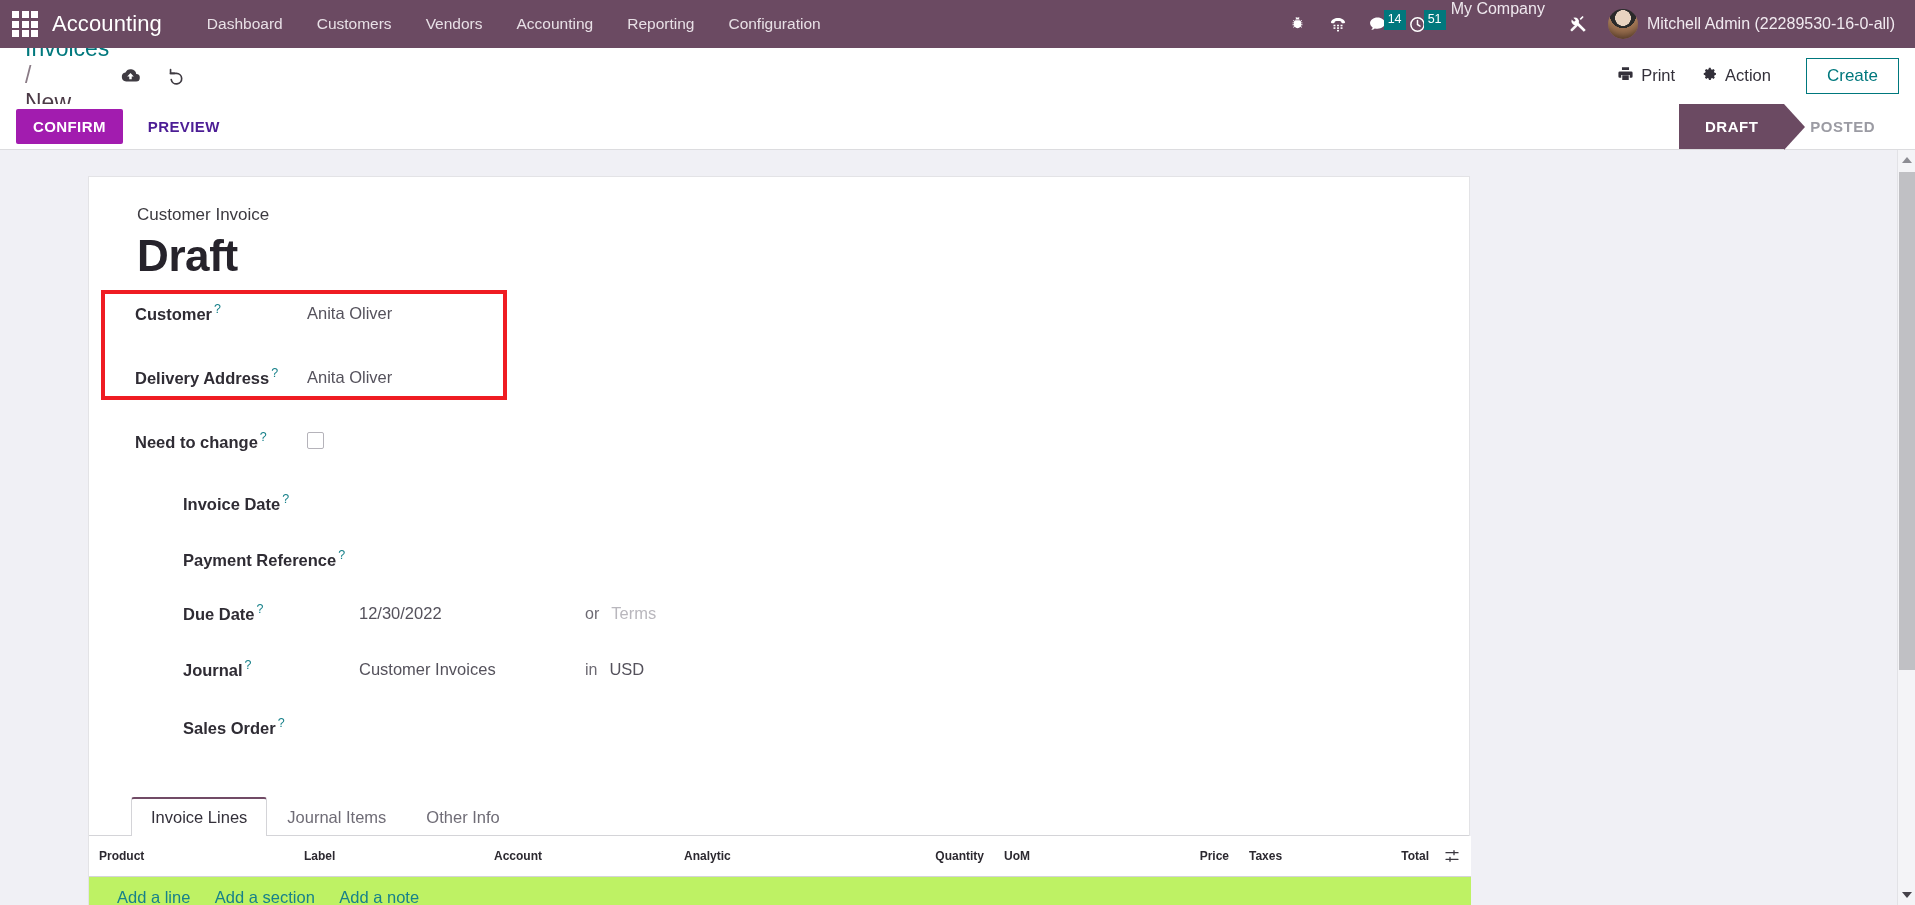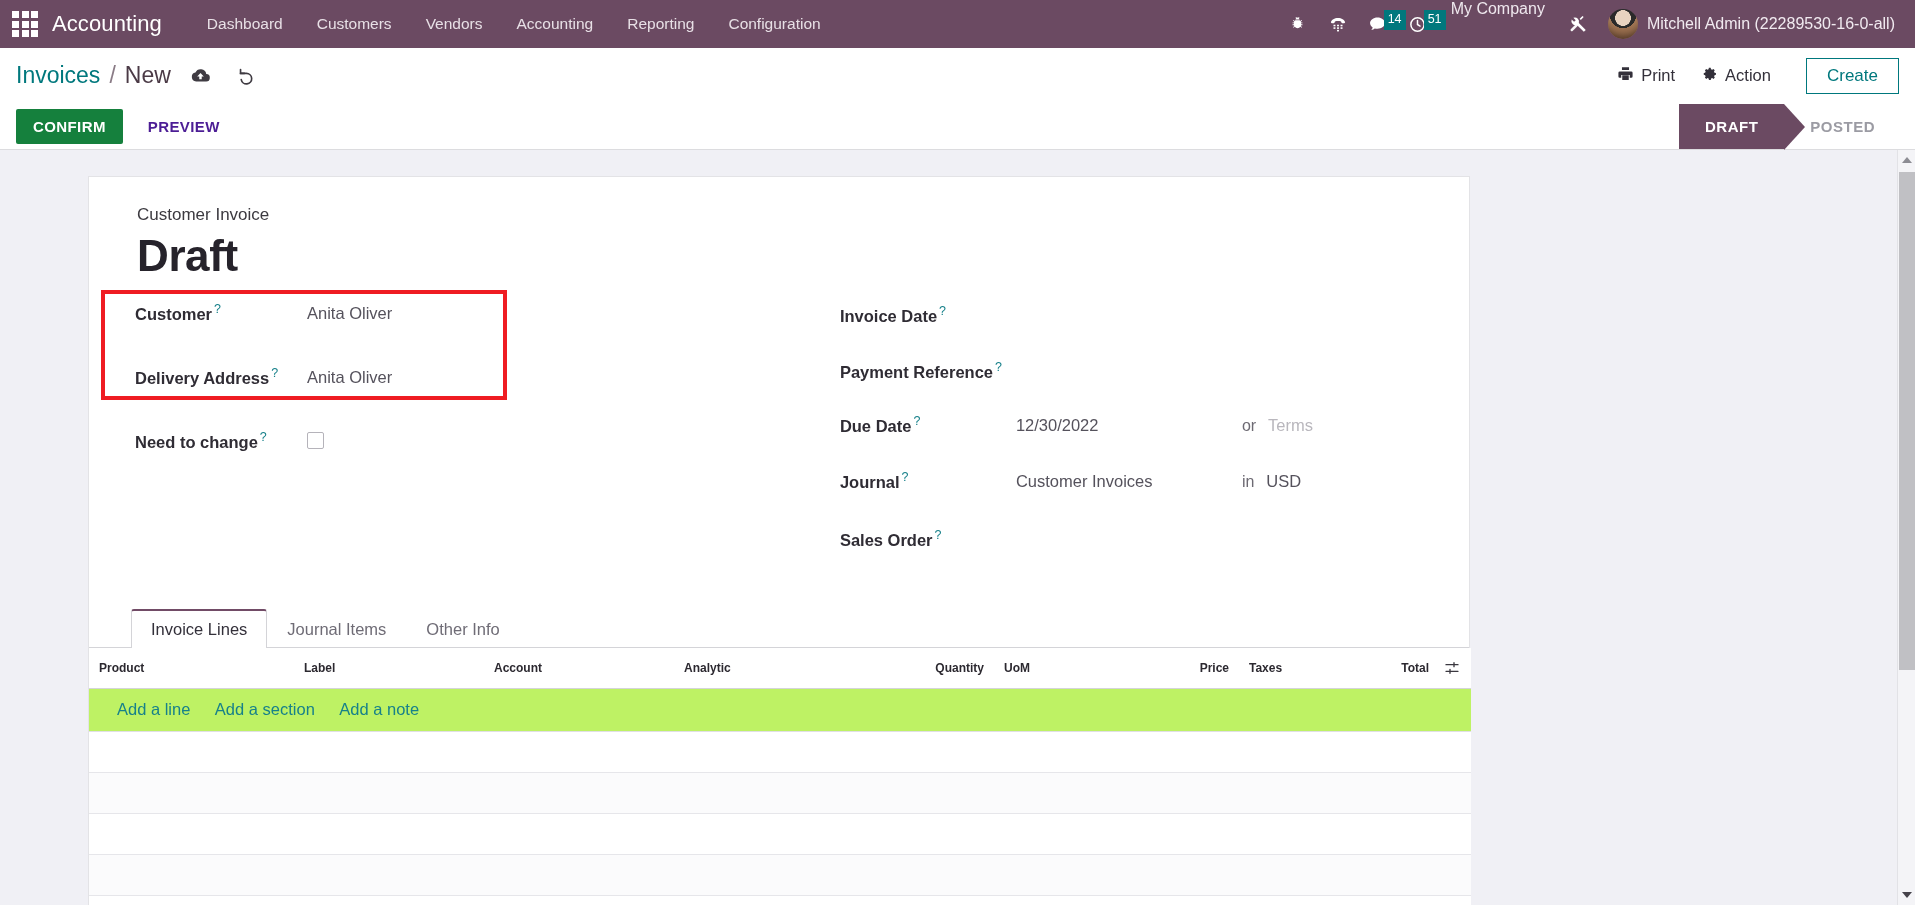--- a/index.html
+++ b/index.html
@@ -114,21 +114,21 @@
 
   
   .cp-breadcrumb-row {
     height: 56px;
     background: #ffffff;
     display: flex;
     align-items: center;
     padding: 0 16px 0 16px;
     border-bottom: 1px solid #ffffff;
   }
-  .breadcrumb { display: flex; align-items: baseline; font-size: 23px; }
+  .breadcrumb { display: flex; align-items: baseline; font-size: 23px; flex-direction: column; }
   .bc-link { color: #00787d; cursor: pointer; }
   .bc-sep { color: #8a7b86; margin: 0 9px; }
   .bc-current { color: #4b3a46; }
   .bc-actions { display: flex; align-items: center; margin-left: 18px; gap: 22px; }
   .bc-icon-btn {
     color: #3f3b42;
     cursor: pointer;
     display: flex; align-items: center; justify-content: center;
     width: 24px; height: 24px;
   }
@@ -160,21 +160,21 @@
     height: 46px;
     background: #ffffff;
     display: flex;
     align-items: stretch;
     border-bottom: 1px solid #dcdcdf;
     padding-left: 16px;
     position: relative;
   }
   .statusbar-buttons { display: flex; align-items: center; gap: 0; }
   .btn-primary {
-    background: #15803d;
+    background: #a21caf;
     color: #ffffff;
     border: none;
     font-size: 15px;
     font-weight: 700;
     letter-spacing: .4px;
     padding: 9px 17px;
     cursor: pointer;
     border-radius: 2px;
     font-family: inherit;
   }
@@ -245,21 +245,21 @@
   .doc-subtitle { font-size: 17px; color: #3c3a40; margin: 2px 0 6px 2px; }
   .doc-title {
     font-size: 44px;
     font-weight: 700;
     color: #26232b;
     letter-spacing: -.4px;
     margin: 0 0 10px 2px;
     line-height: 1.15;
   }
 
-  .form-columns { display: flex; width: 100%; }
+  .form-columns { display: flex; width: 100%; flex-direction: column; }
   .col-left { width: 51%; position: relative; padding-top: 10px; }
   .col-right { width: 49%; padding-top: 10px; padding-left: 48px; }
 
   .field-row {
     display: flex;
     align-items: baseline;
     min-height: 42px;
     margin-bottom: 22px;
   }
   .col-right .field-row { margin-bottom: 18px; }

